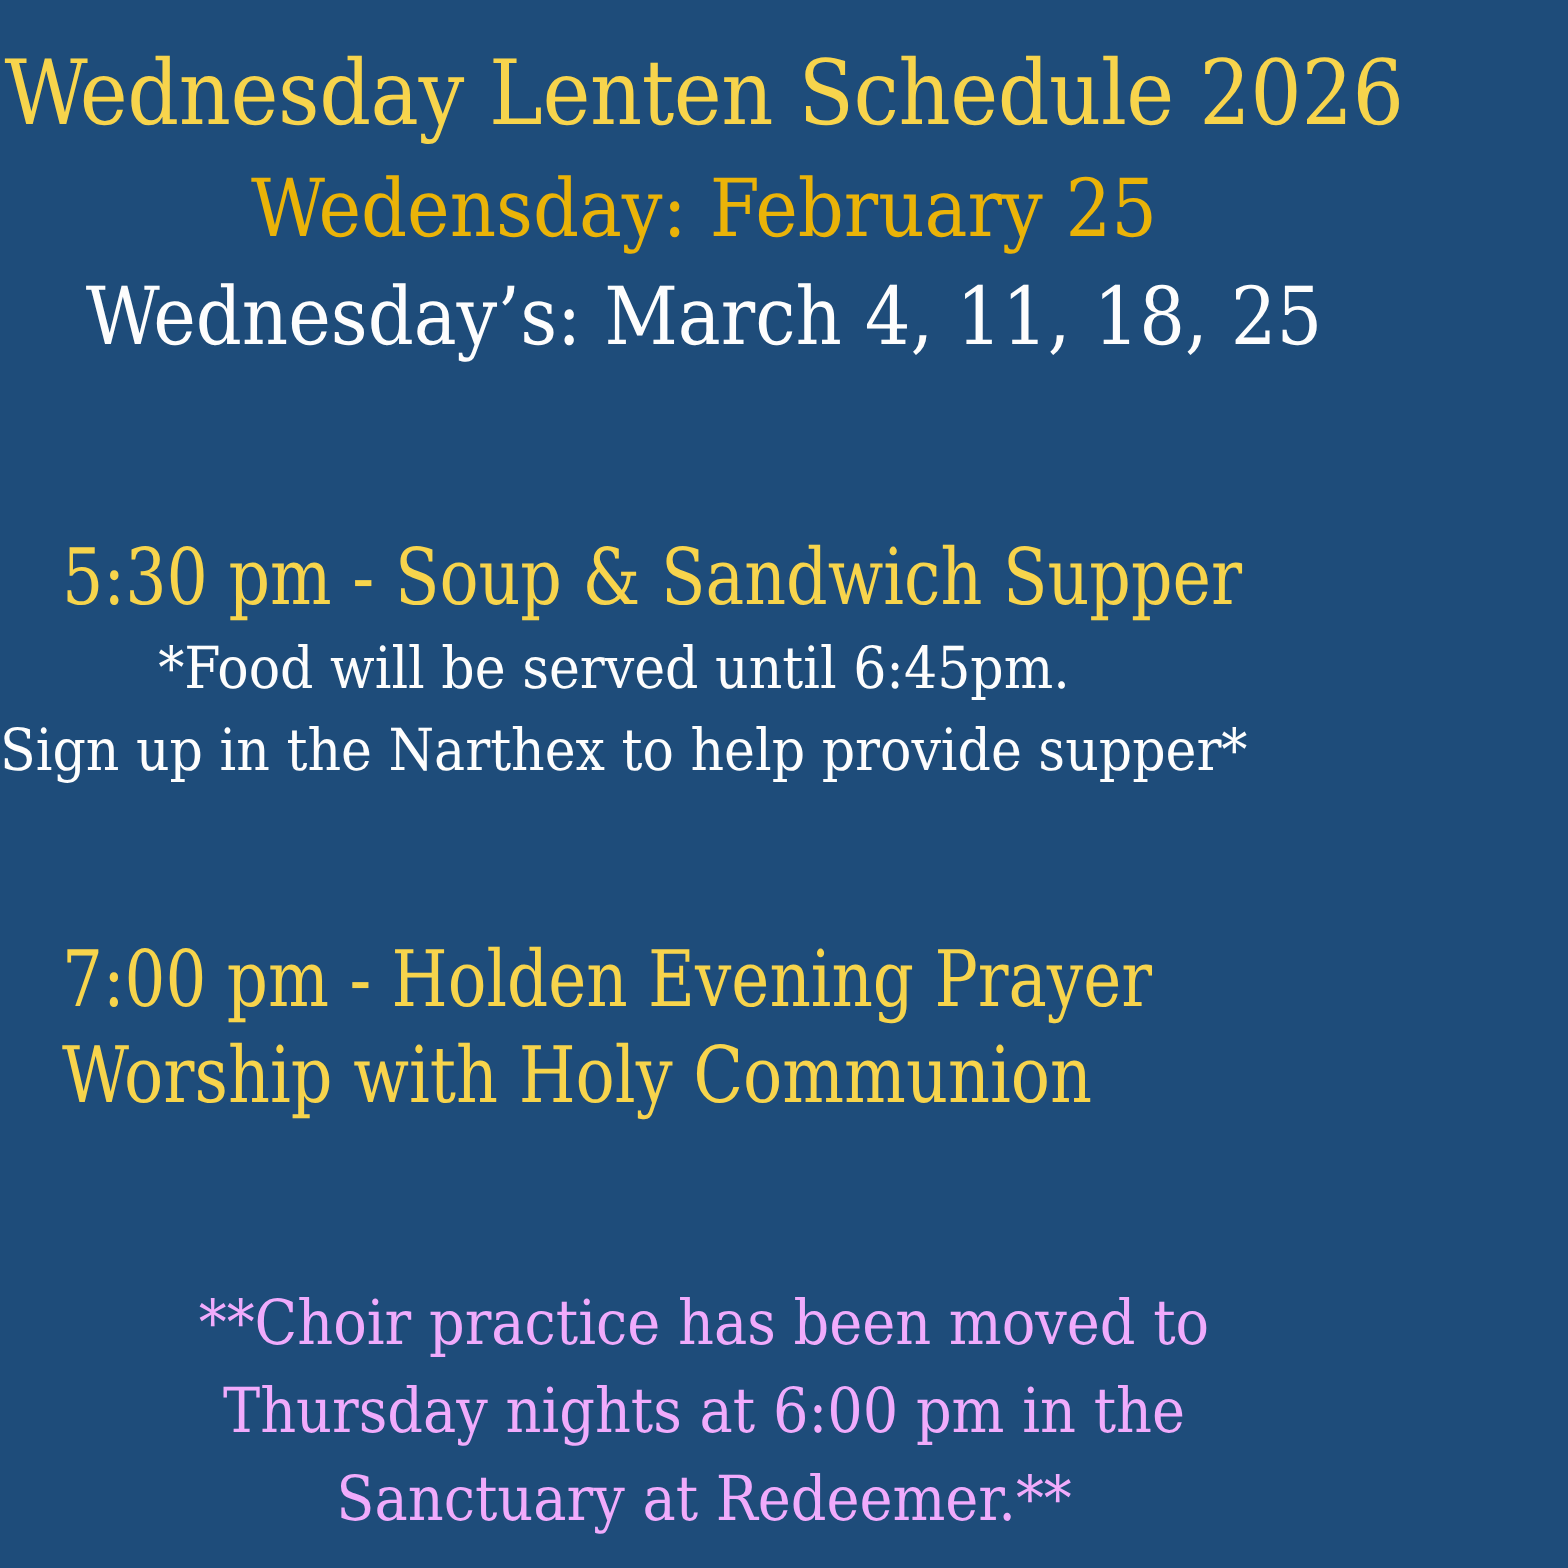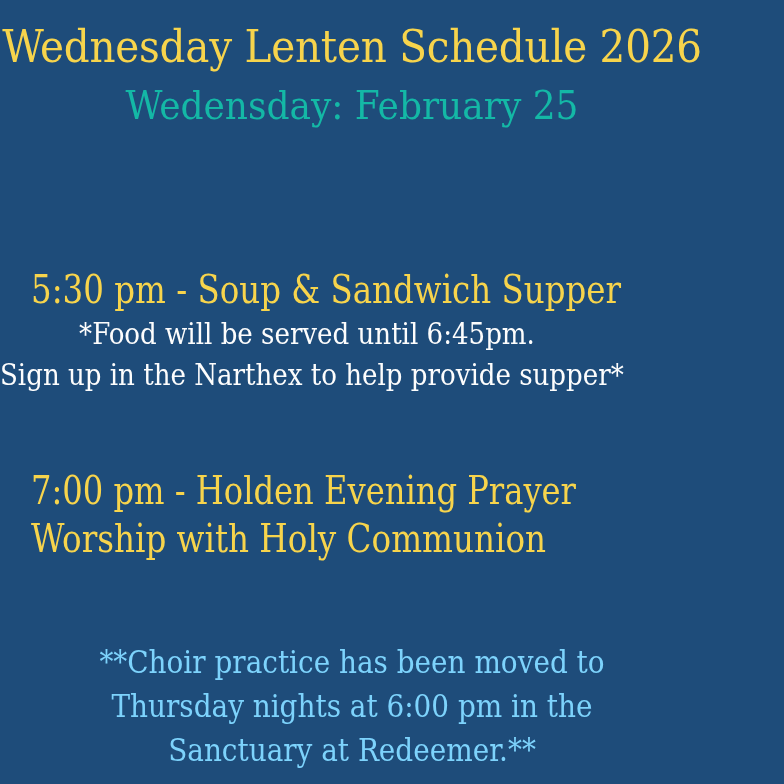--- a/index.html
+++ b/index.html
@@ -39,21 +39,21 @@
     text-align: center;
     color: #f7d44c;
     font-size: 45px;
     letter-spacing: -0.2px;
   }
   .hdr-sub1 {
     left: 0;
     right: 0;
     top: 85px;
     text-align: center;
-    color: #14b8a6;
+    color: #eab308;
     font-size: 40px;
   }
   .hdr-sub2 {
     left: 0;
     right: 0;
     top: 139px;
     text-align: center;
     color: #fdfdfd;
     font-size: 40px;
   }
@@ -98,35 +98,36 @@
     text-align: left;
   }
 
   
   .footnote {
     position: absolute;
     left: 58px;
     right: 58px;
     top: 640px;
     text-align: center;
-    color: #7dd3fc;
+    color: #f0abfc;
     font-size: 31px;
     line-height: 1.42;
     font-stretch: condensed;
   }
 </style>
 </head>
 <body>
 
 <div class="poster">
 
   <div class="line hdr-title">Wednesday Lenten Schedule 2026</div>
 
   <div class="line hdr-sub1">Wedensday: February 25</div>
 
+  <div class="line hdr-sub2">Wednesday’s: March 4, 11, 18, 25</div>
 
   <div class="line supper-head" style="display: inline-block; transform: scaleX(0.9259); transform-origin: left top;">5:30 pm - Soup &amp; Sandwich Supper</div>
 
   <div class="line supper-note1">*Food will be served until 6:45pm.</div>
 
   <div class="line supper-note2">Sign up in the Narthex to help provide supper*</div>
 
   <div class="line worship-line1" style="display: inline-block; transform: scaleX(0.9167); transform-origin: left top;">7:00 pm - Holden Evening Prayer</div>
 
   <div class="line worship-line2" style="display: inline-block; transform: scaleX(0.929); transform-origin: left top;">Worship with Holy Communion</div>

